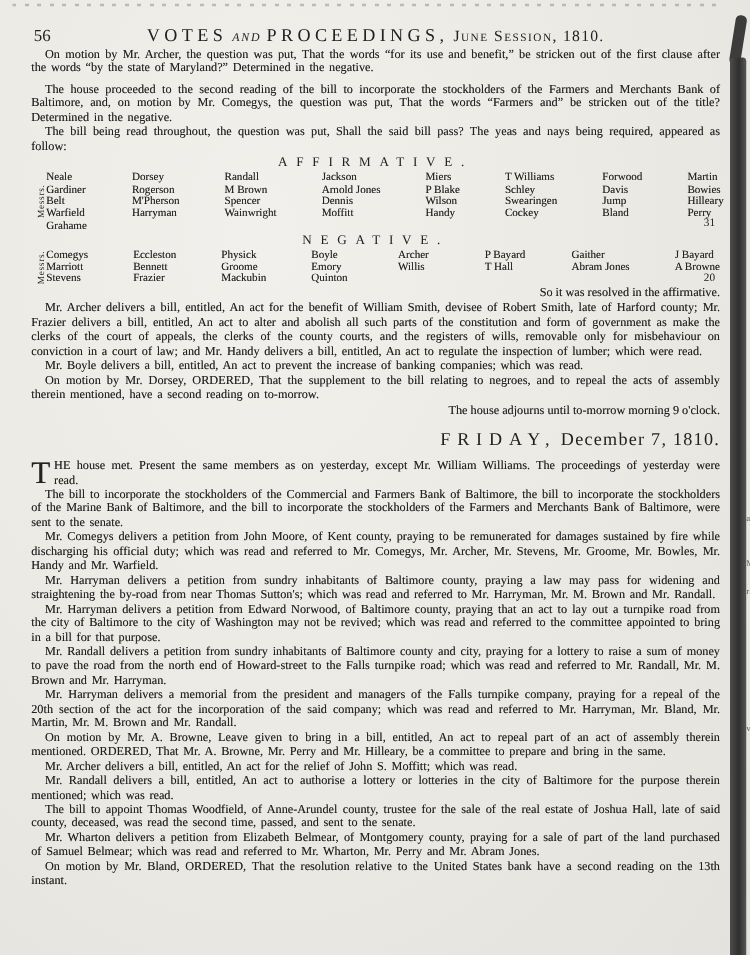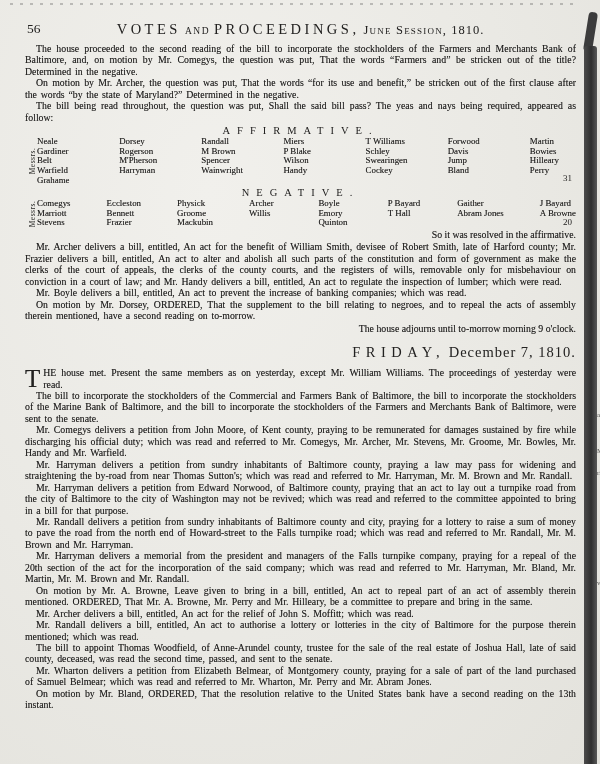--- a/index.html
+++ b/index.html
@@ -22,21 +22,21 @@
   .edge-hook {
     position:absolute; right:5px; top:12px; width:9px; height:40px;
     background:#3c3c3c; transform:rotate(9deg); border-radius:4px;
   }
   .edge-frag { position:absolute; right:0px; width:3px; font-size:7px; color:#5a5a58; line-height:7px; overflow:hidden; }
   .content { position:absolute; left:25px; top:14px; width:551px; }
   .header { position:relative; height:24px; }
   .pagenum { position:absolute; left:2px; top:7px; font-size:13.5px; }
   .title { text-align:center; padding-top:6px; white-space:nowrap; }
   .t-big { font-size:14.5px; letter-spacing:3.5px; }
-  .t-sm  { font-size:9.5px; letter-spacing:1.5px; }
+  .t-sm  { font-size:9.5px; letter-spacing:1.5px;font-style:italic; }
   .t-sc  { font-size:12.5px; font-variant:small-caps; letter-spacing:1.2px; }
   .t-yr  { font-size:12.5px; letter-spacing:1px; }
   .body-p {
     margin:0; font-size:9.8px; line-height:11.45px;
     text-align:justify; text-indent:11px; word-spacing:1.3px;
     text-shadow:0 0 .4px rgba(20,20,20,.45);
   }
   .first-p { margin-top:5px; }
   .votehead { text-align:center; font-size:10.5px; letter-spacing:7px; line-height:11px; margin:2px 0 1px; }
   .votetable { position:relative; padding-left:12px; }
@@ -76,22 +76,22 @@
       <span class="pagenum">56</span>
       <div class="title">
         <span class="t-big">VOTES</span>
         <span class="t-sm">AND</span>
         <span class="t-big">PROCEEDINGS,</span>
         <span class="t-sc">June Session,</span>
         <span class="t-yr">1810.</span>
       </div>
     </div>
 
+    <p class="body-p">On motion by Mr. Archer, the question was put, That the words “for its use and benefit,” be stricken out of the first clause after the words “by the state of Maryland?” Determined in the negative.</p>
     <p class="body-p first-p">The house proceeded to the second reading of the bill to incorporate the stockholders of the Farmers and Merchants Bank of Baltimore, and, on motion by Mr. Comegys, the question was put, That the words “Farmers and” be stricken out of the title? Determined in the negative.</p>
-    <p class="body-p">On motion by Mr. Archer, the question was put, That the words “for its use and benefit,” be stricken out of the first clause after the words “by the state of Maryland?” Determined in the negative.</p>
     <p class="body-p">The bill being read throughout, the question was put, Shall the said bill pass? The yeas and nays being required, appeared as follow:</p>
 
     <div class="votehead">AFFIRMATIVE.</div>
     <div class="votetable">
       <span class="messrs">Messrs.</span>
       <div class="vcols">
           <div class="vcol">
             <div class="vname">Neale</div>
             <div class="vname">Gardiner</div>
             <div class="vname">Belt</div>
@@ -104,20 +104,26 @@
             <div class="vname">M'Pherson</div>
             <div class="vname">Harryman</div>
           </div>
           <div class="vcol">
             <div class="vname">Randall</div>
             <div class="vname">M Brown</div>
             <div class="vname">Spencer</div>
             <div class="vname">Wainwright</div>
           </div>
           <div class="vcol">
+            <div class="vname">Jackson</div>
+            <div class="vname">Arnold Jones</div>
+            <div class="vname">Dennis</div>
+            <div class="vname">Moffitt</div>
+          </div>
+          <div class="vcol">
             <div class="vname">Miers</div>
             <div class="vname">P Blake</div>
             <div class="vname">Wilson</div>
             <div class="vname">Handy</div>
           </div>
           <div class="vcol">
             <div class="vname">T Williams</div>
             <div class="vname">Schley</div>
             <div class="vname">Swearingen</div>
             <div class="vname">Cockey</div>
@@ -151,27 +157,27 @@
             <div class="vname">Eccleston</div>
             <div class="vname">Bennett</div>
             <div class="vname">Frazier</div>
           </div>
           <div class="vcol">
             <div class="vname">Physick</div>
             <div class="vname">Groome</div>
             <div class="vname">Mackubin</div>
           </div>
           <div class="vcol">
-            <div class="vname">Archer</div>
-            <div class="vname">Willis</div>
-          </div>
-          <div class="vcol">
             <div class="vname">Boyle</div>
             <div class="vname">Emory</div>
             <div class="vname">Quinton</div>
+          </div>
+          <div class="vcol">
+            <div class="vname">Archer</div>
+            <div class="vname">Willis</div>
           </div>
           <div class="vcol">
             <div class="vname">P Bayard</div>
             <div class="vname">T Hall</div>
           </div>
           <div class="vcol">
             <div class="vname">Gaither</div>
             <div class="vname">Abram Jones</div>
           </div>
           <div class="vcol">

